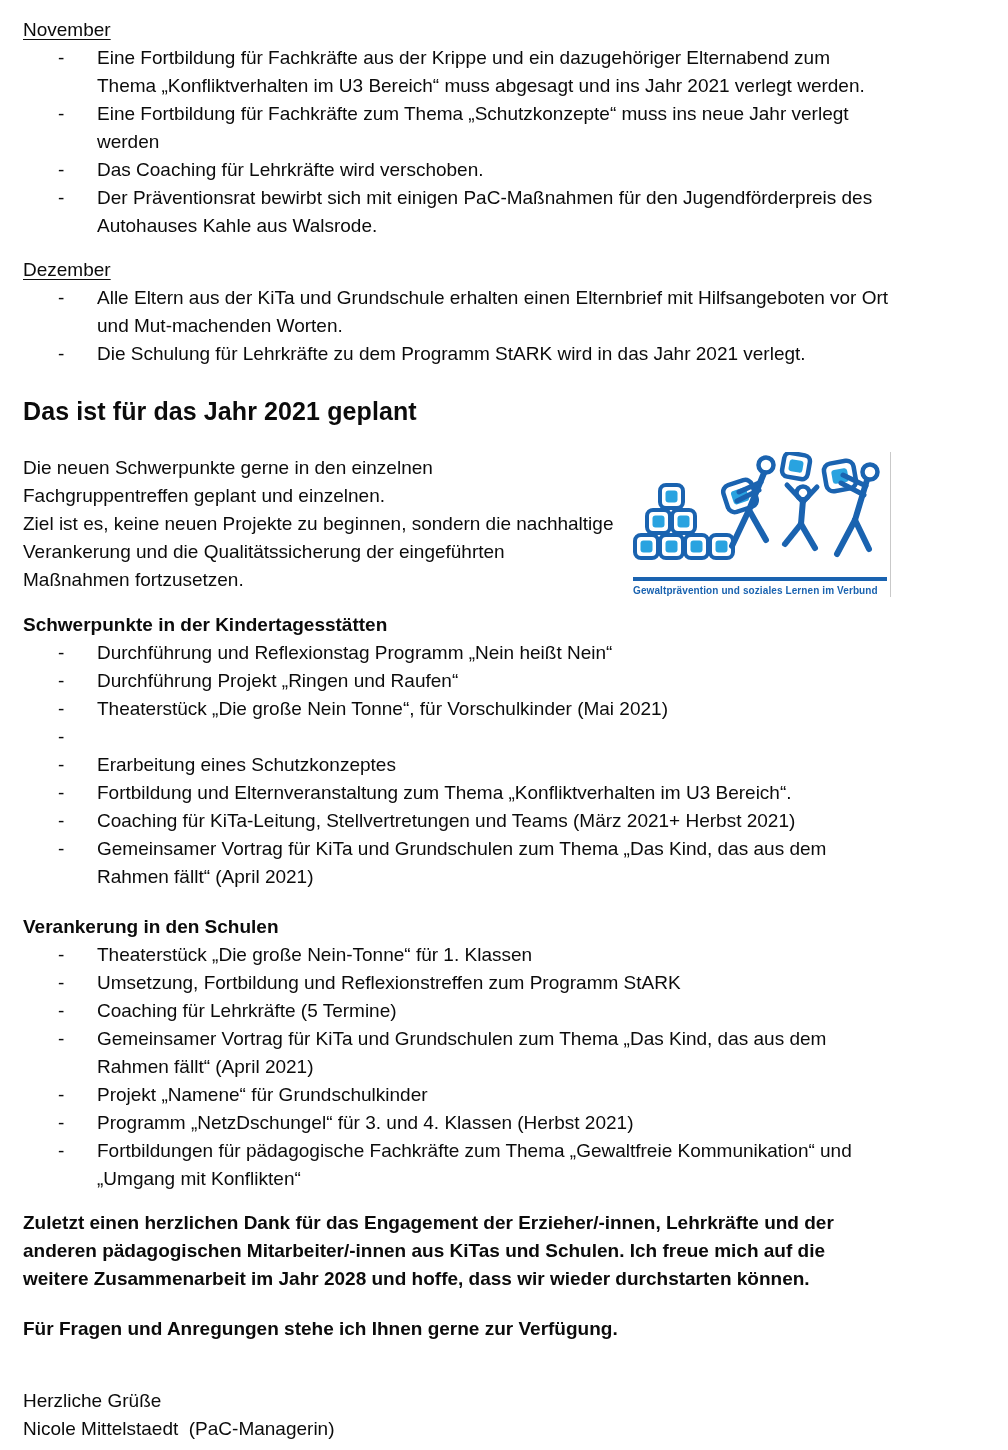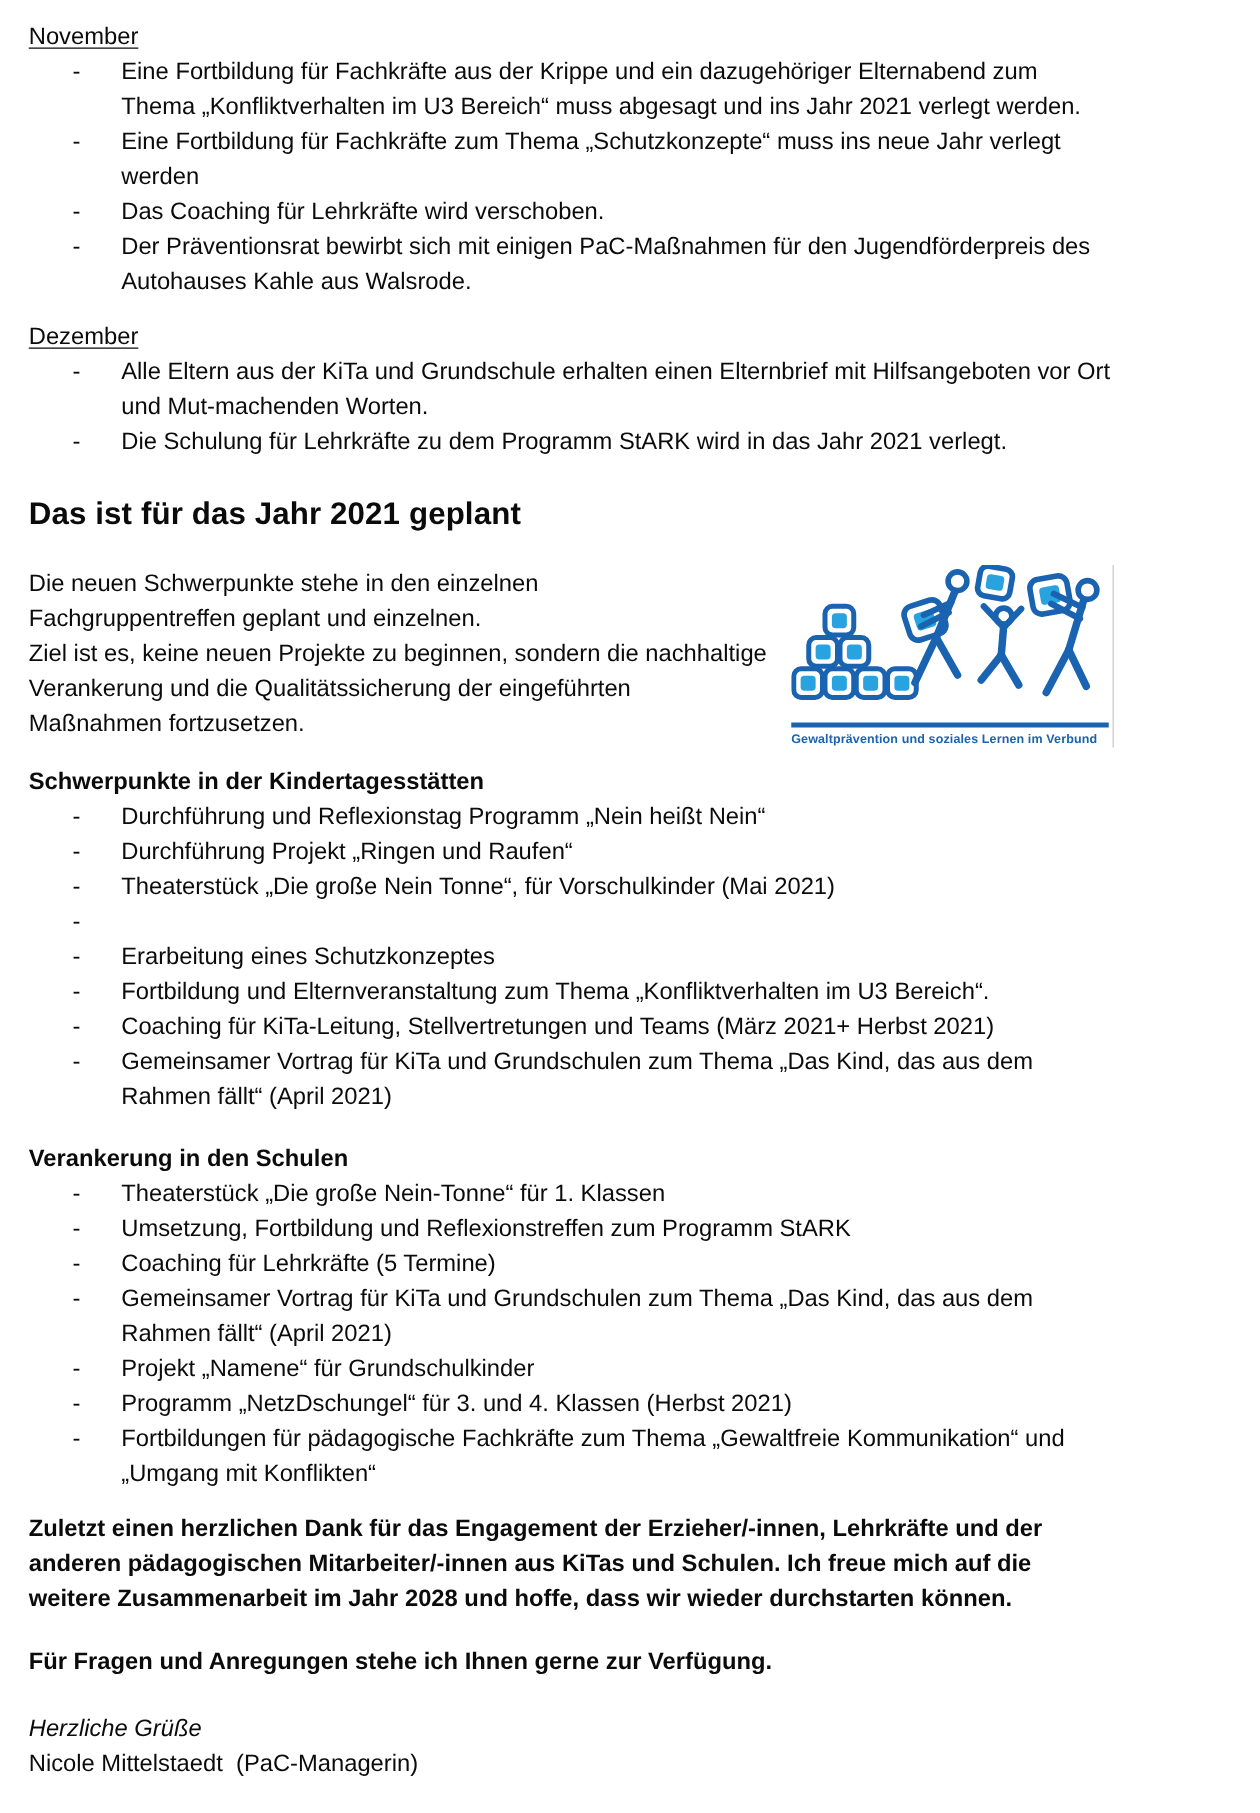--- a/index.html
+++ b/index.html
@@ -39,21 +39,21 @@
   }
   .logo-rule{height:4px;background:#1a63b0;margin:4px 0 3px 0;}
   .logo-caption{
     font-size:10px;line-height:13px;font-weight:bold;
     color:#1a63b0;letter-spacing:.1px;white-space:nowrap;
   }
   .h2{font-weight:bold;margin-top:22px;}
   .h2.first{margin-top:14px;}
   .closing{font-weight:bold;margin-top:16px;max-width:935px;}
   .contact{font-weight:bold;margin-top:22px;}
-  .greeting{margin-top:26px;font-style:italic;}
+  .greeting{margin-top:44px;}
   .sig{white-space:pre-wrap;}
   svg .stick{stroke:#1a63b0;fill:none;stroke-linecap:round;stroke-linejoin:round;}
 </style>
 </head>
 <body>
 
 <div class="page">
 
   <div class="month-title">November</div>
   <div>
@@ -84,21 +84,21 @@
     <div class="bullet">
       <span class="dash">-</span>
       <span class="btxt">Die Schulung für Lehrkräfte zu dem Programm StARK wird in das Jahr 2021 verlegt.</span>
     </div>
   </div>
 
   <div class="h1">Das ist für das Jahr 2021 geplant</div>
 
   <div class="plan-row">
     <div class="intro">
-      <div>Die neuen Schwerpunkte stehe in den einzelnen</div>
+      <div>Die neuen Schwerpunkte gerne in den einzelnen</div>
       <div>Fachgruppentreffen geplant und einzelnen.</div>
       <div>Ziel ist es, keine neuen Projekte zu beginnen, sondern die nachhaltige</div>
       <div>Verankerung und die Qualitätssicherung der eingeführten</div>
       <div>Maßnahmen fortzusetzen.</div>
     </div>
     <div class="logo-box">
       <svg width="252" height="113" viewBox="0 0 252 113" aria-hidden="true">
 
         <g>
           <g>

